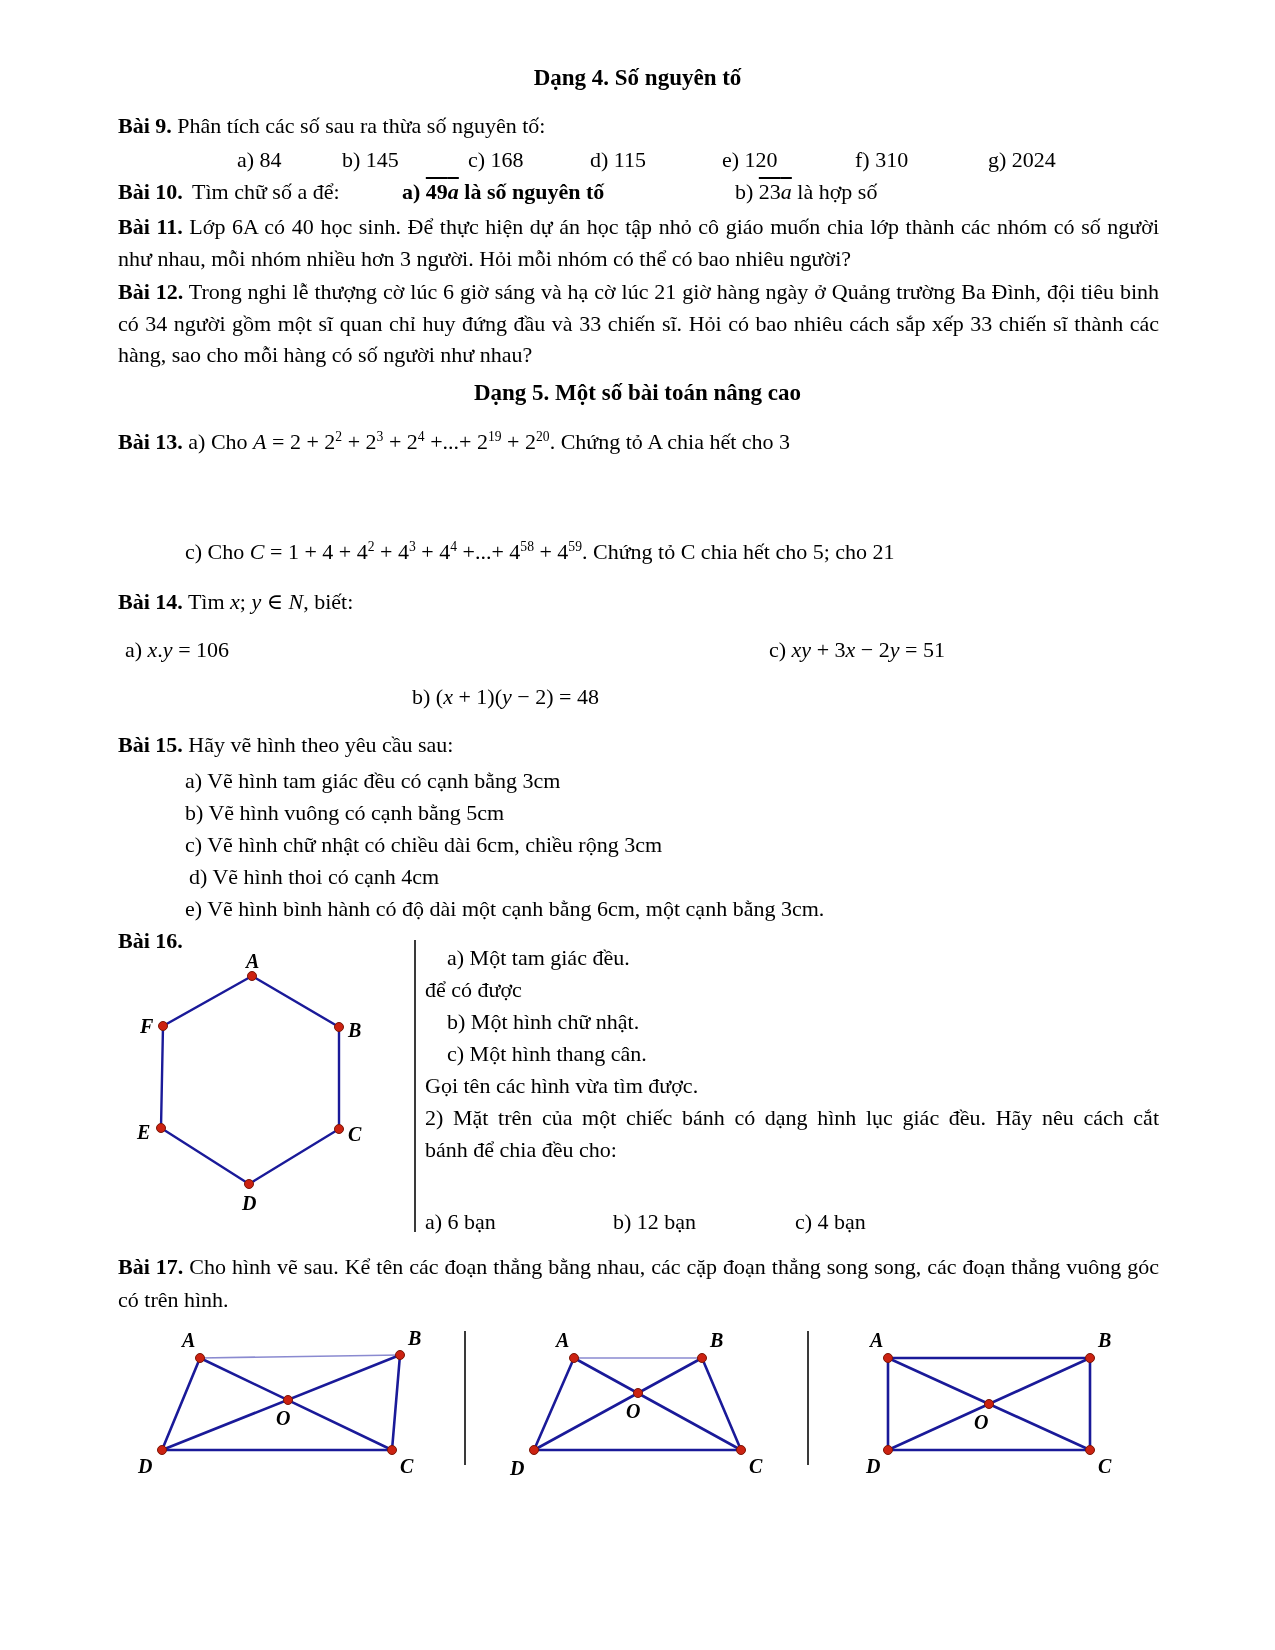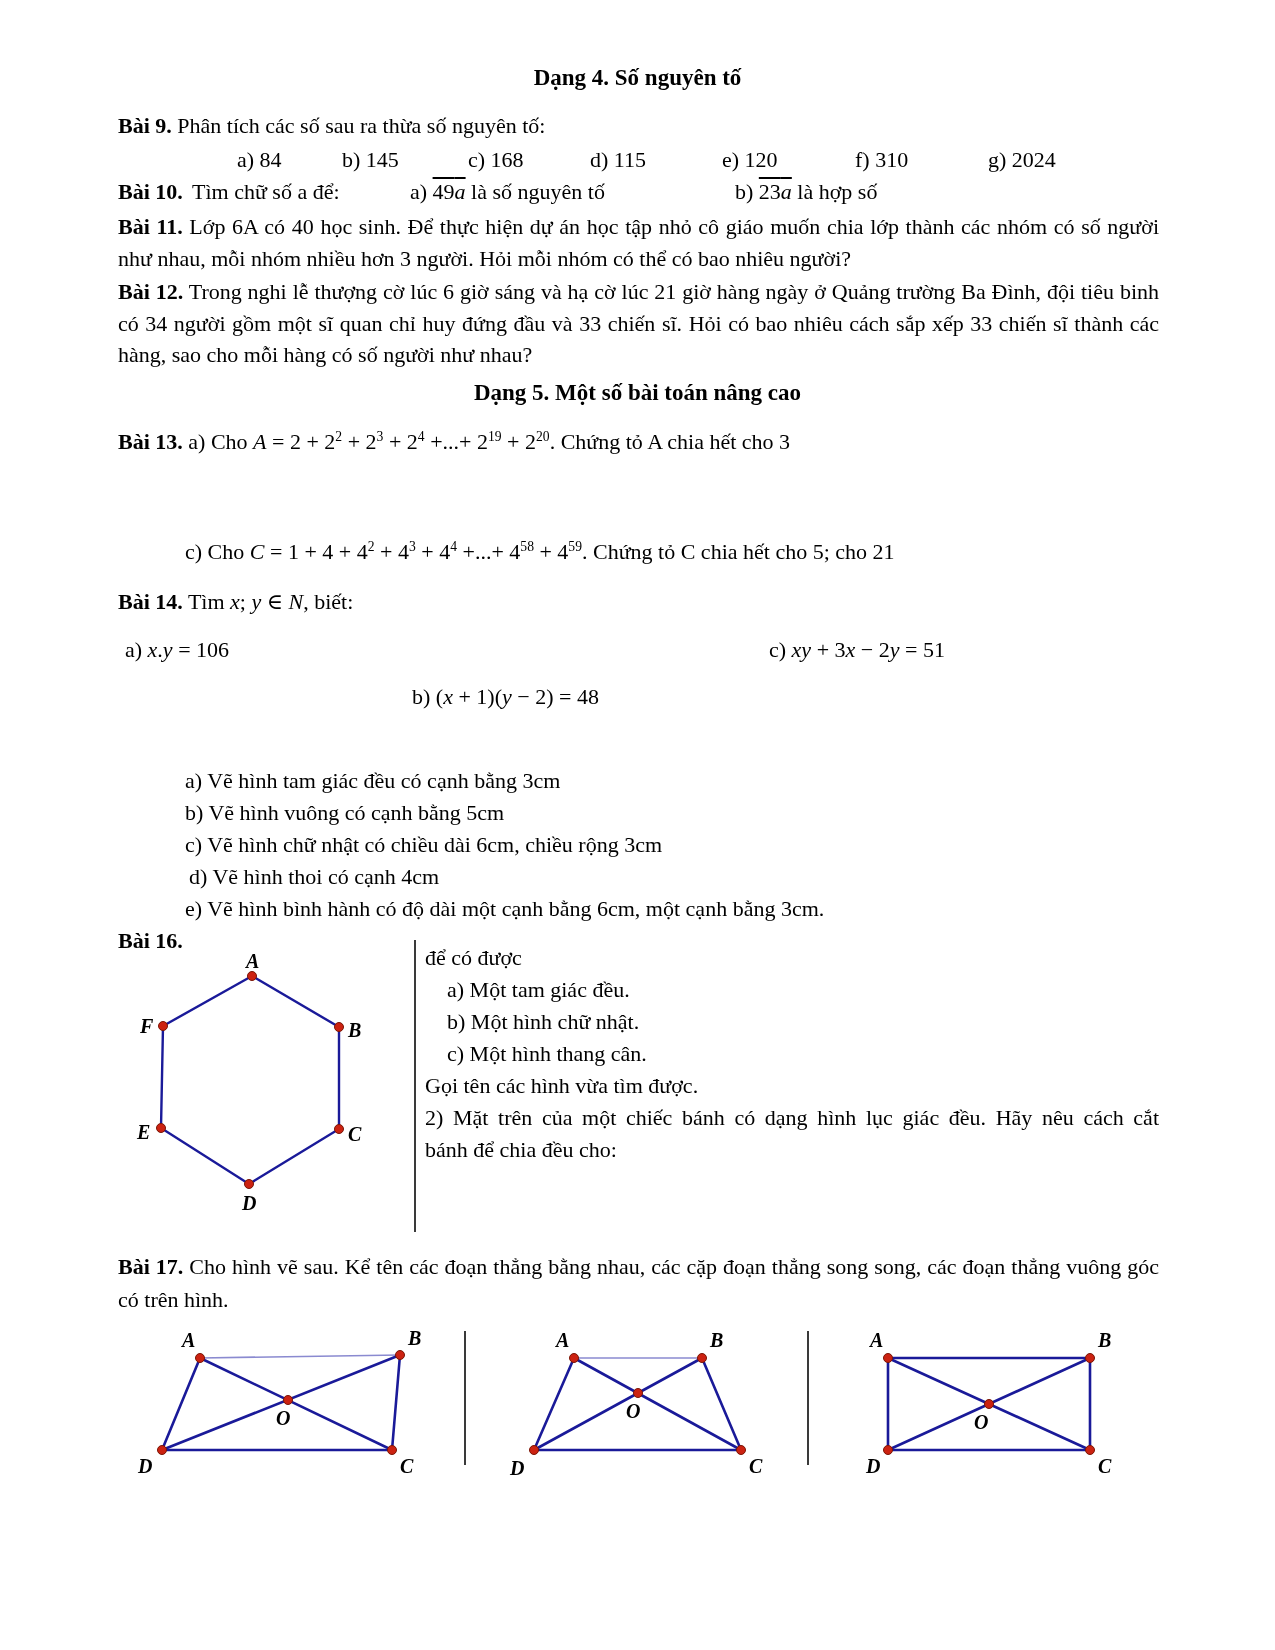--- a/index.html
+++ b/index.html
@@ -41,21 +41,21 @@
     <span class="opt" style="left:350px;"><span>c)</span> <span>168</span></span>
     <span class="opt" style="left:472px;"><span>d)</span> <span>115</span></span>
     <span class="opt" style="left:604px;"><span>e)</span> <span>120</span></span>
     <span class="opt" style="left:737px;"><span>f)</span> <span>310</span></span>
     <span class="opt" style="left:870px;"><span>g)</span> <span>2024</span></span>
   </div>
 
   <div class="abs row" style="top:176px;">
     <span class="opt bold" style="left:0;">Bài 10.</span>
     <span class="opt" style="left:74px;">Tìm chữ số a để:</span>
-    <span class="opt" style="left:292px;">
+    <span class="opt" style="left:284px;font-weight:bold;">
       <span>a)</span>
       <span class="ovl"><span>49</span><i>a</i></span><span> là số nguyên tố</span>
     </span>
     <span class="opt" style="left:617px;">
       <span>b)</span>
       <span class="ovl"><span>23</span><i>a</i></span><span> là hợp số</span>
     </span>
   </div>
 
   <div class="abs para" style="top:211px;">
@@ -87,20 +87,24 @@
     <span>Tìm</span>
     <span class="math"><i>x</i>; <i>y</i> ∈ <i>N</i></span><span>, biết:</span>
   </div>
   <div class="abs row" style="top:634px;">
     <span class="opt" style="left:7px;"><span>a)</span> <span class="math"><i>x</i>.<i>y</i> = 106</span></span>
     <span class="opt" style="left:294px;margin-top:47px;"><span>b)</span> <span class="math">(<i>x</i> + 1)(<i>y</i> − 2) = 48</span></span>
     <span class="opt" style="left:651px;"><span>c)</span> <span class="math"><i>xy</i> + 3<i>x</i> − 2<i>y</i> = 51</span></span>
   </div>
 
 
+  <div class="abs line" style="left:118px;top:729px;">
+    <span class="bold">Bài 15.</span>
+    <span>Hãy vẽ hình theo yêu cầu sau:</span>
+  </div>
   <div class="abs line" style="left:185px;top:765px;">a) Vẽ hình tam giác đều có cạnh bằng 3cm</div>
   <div class="abs line" style="left:185px;top:797px;">b) Vẽ hình vuông có cạnh bằng 5cm</div>
   <div class="abs line" style="left:185px;top:829px;">c) Vẽ hình chữ nhật có chiều dài 6cm, chiều rộng 3cm</div>
   <div class="abs line" style="left:189px;top:861px;">d) Vẽ hình thoi có cạnh 4cm</div>
   <div class="abs line" style="left:185px;top:893px;">e) Vẽ hình bình hành có độ dài một cạnh bằng 6cm, một cạnh bằng 3cm.</div>
 
   <div class="abs line bold" style="left:118px;top:925px;">Bài 16.</div>
 
   <svg class="abs" style="left:120px;top:938px;" width="285" height="300" viewBox="0 0 285 300">
     <g stroke="#1a1a99" stroke-width="2.4" stroke-linecap="round">
@@ -123,27 +127,32 @@
     <text x="20" y="95">F</text>
     <text x="228" y="99">B</text>
     <text x="17" y="201">E</text>
     <text x="228" y="203">C</text>
     <text x="122" y="272">D</text>
   </svg>
 
   <div class="vdiv" style="left:414px;top:940px;height:292px;"></div>
 
   <div class="rightcol">
+    <div class="rc-line rc-ind">a) Một tam giác đều.</div>
     <div class="rc-line">để có được</div>
-    <div class="rc-line rc-ind">a) Một tam giác đều.</div>
     <div class="rc-line rc-ind">b) Một hình chữ nhật.</div>
     <div class="rc-line rc-ind">c) Một hình thang cân.</div>
     <div class="rc-line">Gọi tên các hình vừa tìm được.</div>
     <div class="rc-line rc-fill">2) Mặt trên của một chiếc bánh có dạng hình lục giác đều. Hãy nêu cách cắt</div>
     <div class="rc-line">bánh để chia đều cho:</div>
+  </div>
+  <div class="abs" style="left:425px;top:1206px;width:734px;height:32px;">
+    <span class="opt" style="left:0;"><span>a)</span> <span>6 bạn</span></span>
+    <span class="opt" style="left:188px;"><span>b)</span> <span>12 bạn</span></span>
+    <span class="opt" style="left:370px;"><span>c)</span> <span>4 bạn</span></span>
   </div>
 
   <div class="abs para" style="top:1250px;line-height:33px;">
     <span class="bold">Bài 17.</span>
     <span>Cho hình vẽ sau. Kể tên các đoạn thẳng bằng nhau, các cặp đoạn thẳng song song, các đoạn thẳng vuông góc có trên hình.</span>
   </div>
 
   <svg class="abs" style="left:118px;top:1323px;" width="1041" height="175" viewBox="0 0 1041 175">
 
     <line x1="347" y1="8" x2="347" y2="142" stroke="#3a3a3a" stroke-width="2"></line>

